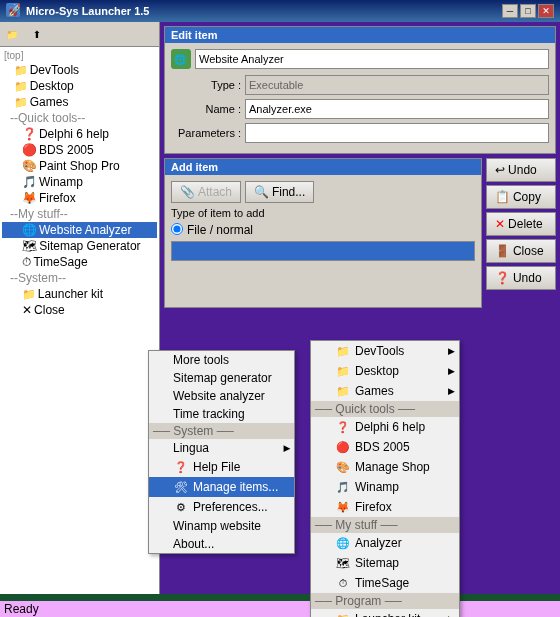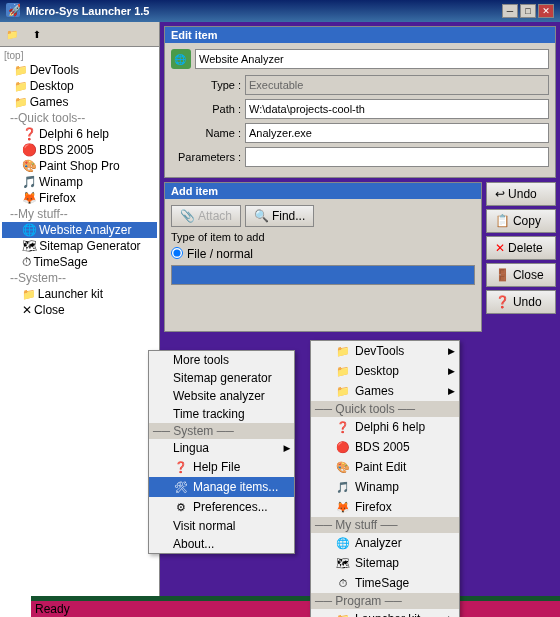--- a/index.html
+++ b/index.html
@@ -113,29 +113,28 @@
     .right-buttons { display: flex; flex-direction: column; gap: 3px; }
     .right-btn {
       height: 24px; padding: 0 8px; min-width: 70px;
       background: linear-gradient(to bottom, #f0f0f0, #d4d0c8);
       border: 1px solid #888; cursor: pointer; font-size: 11px;
       display: flex; align-items: center; gap: 3px;
     }
 
     
     .status-bar {
-      background: #be185d;
-      border-top: 5px solid #14532d;
+      background: #f0abfc;
+      border-top: 7px solid #14532d;
       padding: 1px 4px;
       font-size: 11px;
       position: absolute;
       bottom: 0;
       left: 0;
       right: 0;
-      margin-left: 31px;
     }
 
     .context-menu {
       position: absolute;
       background: #f0f0f0;
       border: 1px solid #888;
       box-shadow: 2px 2px 4px rgba(0,0,0,0.3);
       min-width: 140px;
       z-index: 100;
     }
@@ -281,24 +280,20 @@
       <div class="group-box">
         <div class="group-box-title">Edit item</div>
         <div class="group-box-content">
           <div class="item-header">
             <div class="item-icon">🌐</div>
             <input type="text" class="form-input" style="flex: 1 1 0%;" value="Website Analyzer">
           </div>
           <div class="form-row">
             <span class="form-label">Type :</span>
             <input type="text" class="form-input disabled" value="Executable" disabled="" style="color: rgb(102, 102, 102); background: rgb(212, 208, 200);">
-          </div>
-          <div class="form-row">
-            <span class="form-label">Path :</span>
-            <input type="text" class="form-input" value="W:\data\projects-cool-th" style="">
           </div>
           <div class="form-row">
             <span class="form-label">Name :</span>
             <input type="text" class="form-input" value="Analyzer.exe" style="">
           </div>
           <div class="form-row">
             <span class="form-label">Parameters :</span>
             <input type="text" class="form-input" value="" style="">
           </div>
         </div>
@@ -392,21 +387,21 @@
     </div>
     <div class="menu-item highlighted">
       <span class="item-icon-sm">🛠</span>
       <span>Manage items...</span>
     </div>
     <div class="menu-item">
       <span class="item-icon-sm">⚙</span>
       <span>Preferences...</span>
     </div>
     <div class="menu-item">
-      <span>Visit normal</span>
+      <span>Winamp website</span>
     </div>
     <div class="menu-item">
       <span>About...</span>
     </div>
   </div>
 
   <div class="flyout-menu">
     <div class="menu-item">
       <span class="item-icon-sm">📁</span>
       <span>DevTools</span>
@@ -428,21 +423,21 @@
     <div class="menu-item">
       <span class="item-icon-sm">❓</span>
       <span>Delphi 6 help</span>
     </div>
     <div class="menu-item">
       <span class="item-icon-sm">🔴</span>
       <span>BDS 2005</span>
     </div>
     <div class="menu-item">
       <span class="item-icon-sm">🎨</span>
-      <span>Paint Edit</span>
+      <span>Manage Shop</span>
     </div>
     <div class="menu-item">
       <span class="item-icon-sm">🎵</span>
       <span>Winamp</span>
     </div>
     <div class="menu-item">
       <span class="item-icon-sm">🦊</span>
       <span>Firefox</span>
     </div>
     <div class="menu-item section-header">

